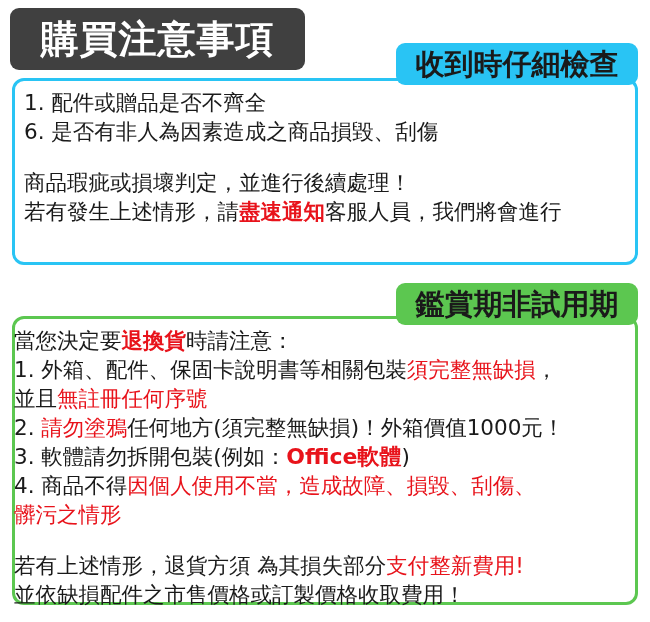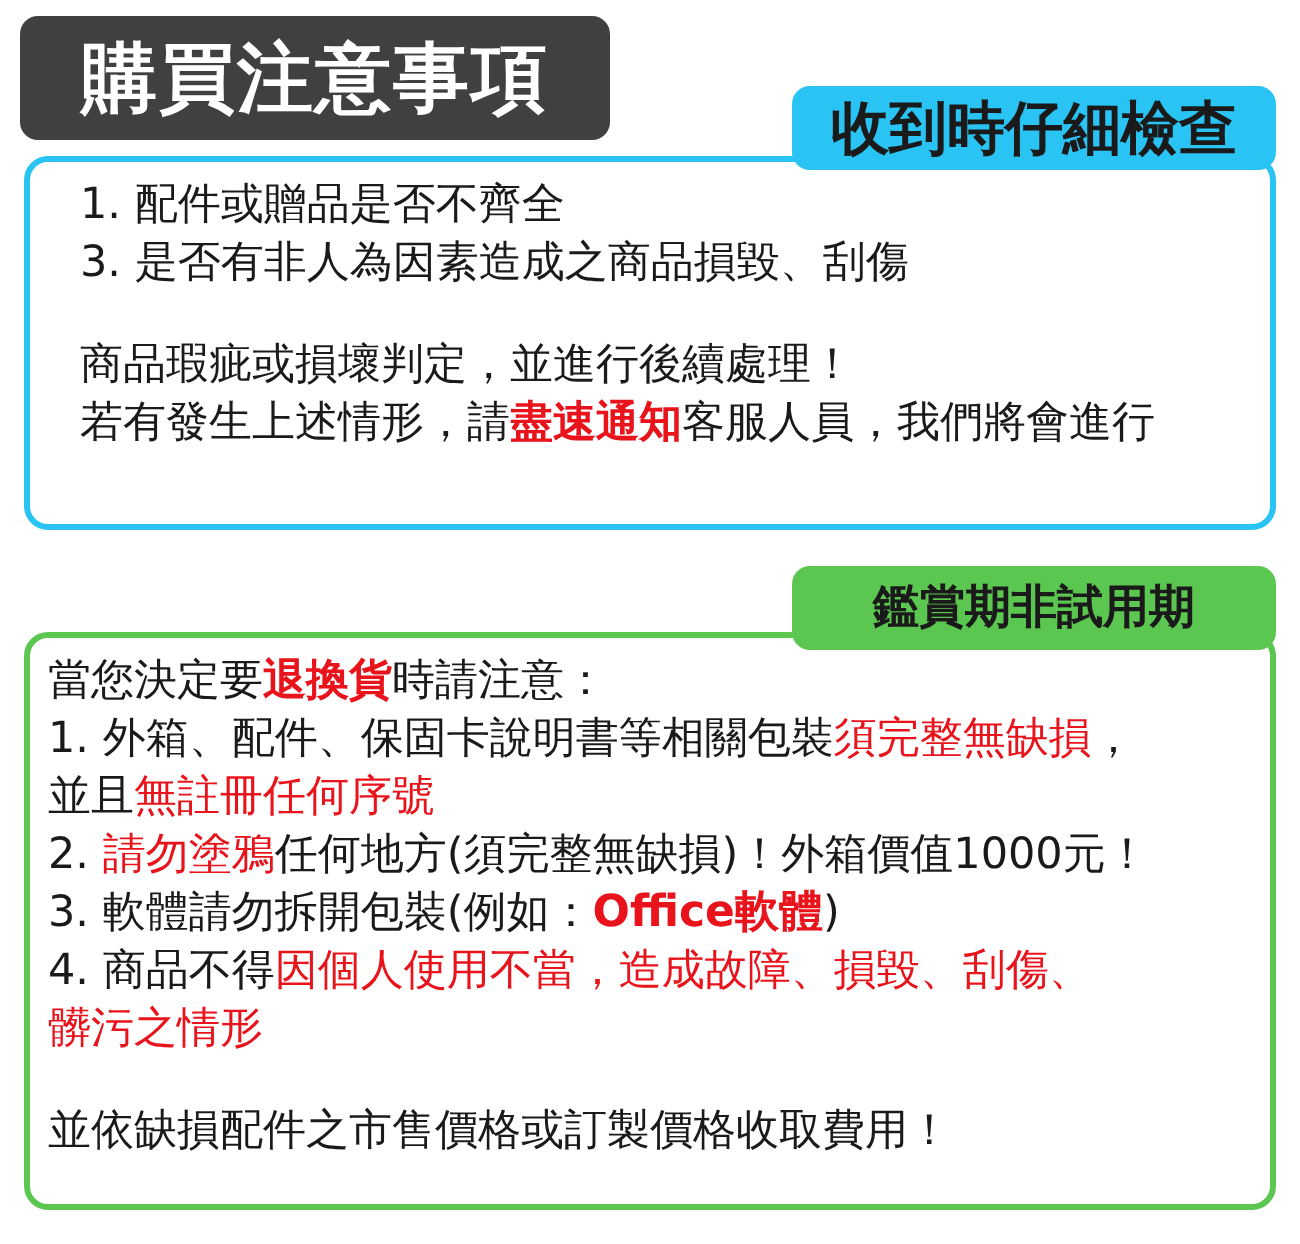--- a/index.html
+++ b/index.html
@@ -91,21 +91,21 @@
     background: #5cc750;
     border-radius: 9px;
     box-sizing: border-box;
     display: flex;
     align-items: center;
     justify-content: center;
     z-index: 3;
   }
   .tab-green .tab-text {
     color: #1a1a1a;
-    font-size: 23px;
+    font-size: 29px;
     font-weight: bold;
     line-height: 1;
     white-space: nowrap;
   }
 
   .box-green {
     position: absolute;
     left: 12px;
     top: 316px;
     width: 626px;
@@ -122,24 +122,23 @@
     position: absolute;
     z-index: 2;
     color: #1a1a1a;
     font-size: 21.5px;
     line-height: 29px;
     white-space: nowrap;
   }
   .content.cyan-body {
     left: 24px;
     top: 88px;
-    margin-left: 16px;
   }
   .content.green-body {
-    left: 24px;
+    left: 14px;
     top: 326px;
   }
   .line {
     height: 29px;
   }
   .red-em {
     color: #e8131b;
     font-weight: bold;
   }
   .red-em-plain {
@@ -165,21 +164,21 @@
   </div>
 
   <div class="tab-cyan">
     <span class="tab-text">收到時仔細檢查</span>
   </div>
 
   <div class="box-cyan"></div>
 
   <div class="content cyan-body">
     <div class="line">1. 配件或贈品是否不齊全</div>
-    <div class="line">3. 是否有非人為因素造成之商品損毀、刮傷</div>
+    <div class="line">6. 是否有非人為因素造成之商品損毀、刮傷</div>
     <div class="line blank">&nbsp;</div>
     <div class="line">商品瑕疵或損壞判定，並進行後續處理！</div>
     <div class="line"><span>若有發生上述情形，請</span><span class="red-em">盡速通知</span><span>客服人員，我們將會進行</span></div>
   </div>
 
   <div class="tab-green">
     <span class="tab-text">鑑賞期非試用期</span>
   </div>
 
   <div class="box-green"></div>
@@ -192,16 +191,17 @@
 
     <div class="line"><span>2. </span><span class="red-em-plain">請勿塗鴉</span><span>任何地方(須完整無缺損)！外箱價值1000元！</span></div>
 
     <div class="line"><span>3. 軟體請勿拆開包裝(例如：</span><span class="office">Office軟體</span><span>)</span></div>
 
     <div class="line"><span>4. 商品不得</span><span class="red-em-plain">因個人使用不當，造成故障、損毀、刮傷、</span></div>
     <div class="line"><span class="red-em-plain">髒污之情形</span></div>
 
     <div class="line blank">&nbsp;</div>
 
+    <div class="line"><span>若有上述情形，退貨方須 為其損失部分</span><span class="red-em-plain">支付整新費用!</span></div>
     <div class="line">並依缺損配件之市售價格或訂製價格收取費用！</div>
   </div>
 
 </div>
 
 </body></html>

